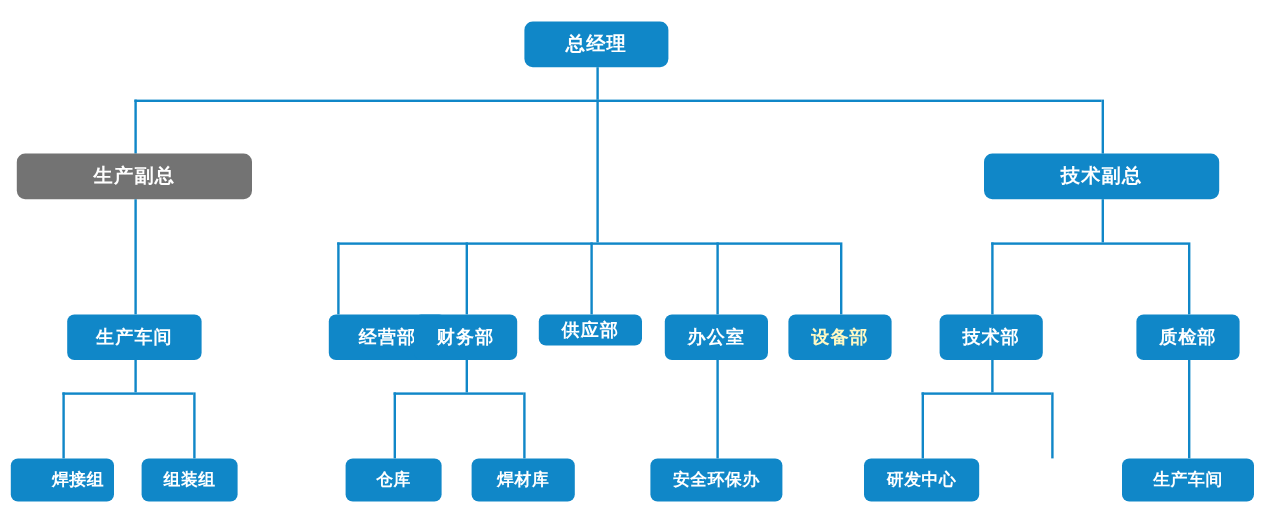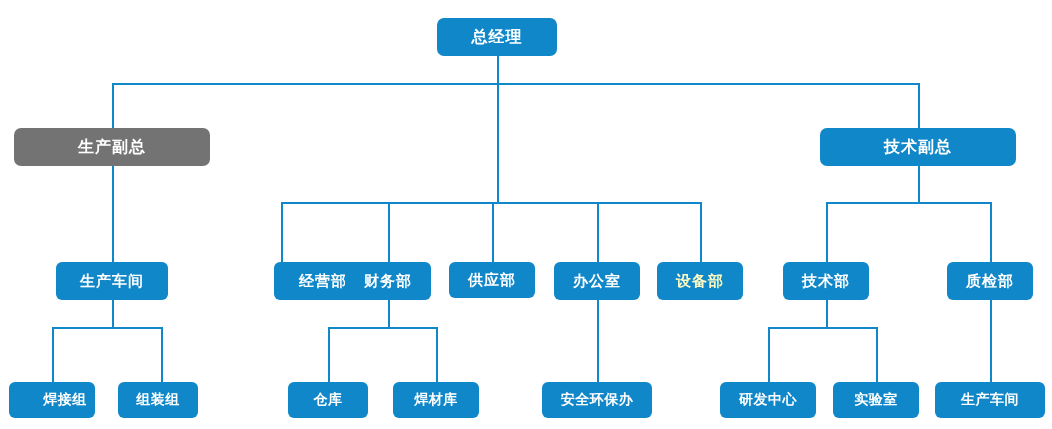--- a/index.html
+++ b/index.html
@@ -76,26 +76,25 @@
     <div class="link h" style="background: rgb(16, 135, 200); left: 768px; top: 327px; width: 108px;"></div>
     <div class="link v" style="background: rgb(16, 135, 200); left: 768px; top: 327px; height: 55px;"></div>
     <div class="link v" style="background: rgb(16, 135, 200); left: 876px; top: 327px; height: 55px;"></div>
     <div class="link v" style="background: rgb(16, 135, 200); left: 990px; top: 300px; height: 82px;"></div>
     <div class="node level-1" style="left: 437px; top: 18px; width: 120px; height: 38px; background: rgb(16, 135, 200); color: rgb(255, 255, 255);">总经理</div>
     <div class="node level-2" style="left: 14px; top: 128px; width: 196px; height: 38px; background: #737373; color: rgb(255, 255, 255);">生产副总</div>
     <div class="node level-2" style="left: 820px; top: 128px; width: 196px; height: 38px; background: rgb(16, 135, 200); color: rgb(255, 255, 255);">技术副总</div>
     <div class="node level-3" style="left: 56px; top: 262px; width: 112px; height: 38px; background: rgb(16, 135, 200); color: rgb(255, 255, 255);">生产车间</div>
     <div class="node level-3" style="left: 238px; top: 262px; width: 98px; height: 38px; background: rgb(16, 135, 200); color: rgb(255, 255, 255); margin-left: 36px;">经营部</div>
     <div class="node level-3" style="left: 345px; top: 262px; width: 86px; height: 38px; background: rgb(16, 135, 200); color: rgb(255, 255, 255);">财务部</div>
-    <div class="node level-3" style="left: 449px; top: 262px; width: 86px; height: 36px; background: rgb(16, 135, 200); color: rgb(255, 255, 255);">供应部</div>
+    <div class="node level-3" style="left: 449px; top: 262px; width: 86px; height: 26px; background: rgb(16, 135, 200); color: rgb(255, 255, 255);">供应部</div>
     <div class="node level-3" style="left: 554px; top: 262px; width: 86px; height: 38px; background: rgb(16, 135, 200); color: rgb(255, 255, 255);">办公室</div>
     <div class="node level-3" style="left: 657px; top: 262px; width: 86px; height: 38px; background: rgb(16, 135, 200); color: #fef9c3;">设备部</div>
     <div class="node level-3" style="left: 783px; top: 262px; width: 86px; height: 38px; background: rgb(16, 135, 200); color: rgb(255, 255, 255);">技术部</div>
     <div class="node level-3" style="left: 947px; top: 262px; width: 86px; height: 38px; background: rgb(16, 135, 200); color: rgb(255, 255, 255);">质检部</div>
     <div class="node level-4" style="left: 9px; top: 382px; width: 86px; height: 36px; background: rgb(16, 135, 200); color: rgb(255, 255, 255); padding-left: 26px;">焊接组</div>
     <div class="node level-4" style="left: 118px; top: 382px; width: 80px; height: 36px; background: rgb(16, 135, 200); color: rgb(255, 255, 255);">组装组</div>
     <div class="node level-4" style="left: 288px; top: 382px; width: 80px; height: 36px; background: rgb(16, 135, 200); color: rgb(255, 255, 255);">仓库</div>
     <div class="node level-4" style="left: 393px; top: 382px; width: 86px; height: 36px; background: rgb(16, 135, 200); color: rgb(255, 255, 255);">焊材库</div>
     <div class="node level-4" style="left: 542px; top: 382px; width: 110px; height: 36px; background: rgb(16, 135, 200); color: rgb(255, 255, 255);">安全环保办</div>
     <div class="node level-4" style="left: 720px; top: 382px; width: 96px; height: 36px; background: rgb(16, 135, 200); color: rgb(255, 255, 255);">研发中心</div>
-    <div class="node level-4" style="left: 833px; top: 382px; width: 86px; height: 36px; background: rgb(16, 135, 200); color: rgb(255, 255, 255);">实验室</div>
     <div class="node level-4" style="left: 935px; top: 382px; width: 110px; height: 36px; background: rgb(16, 135, 200); color: rgb(255, 255, 255);">生产车间</div>
   </div>
 
 </body></html>

